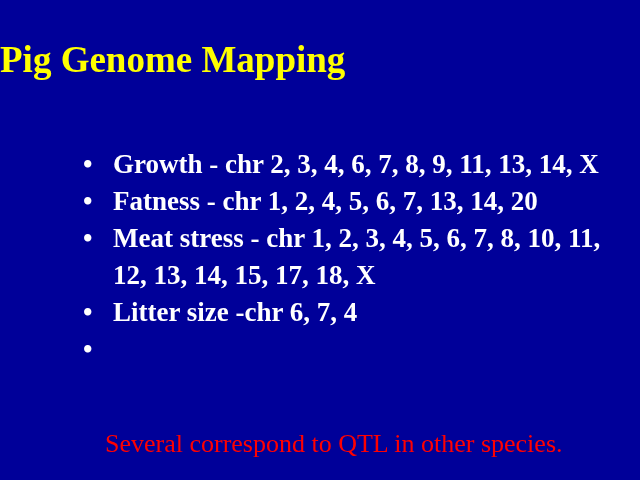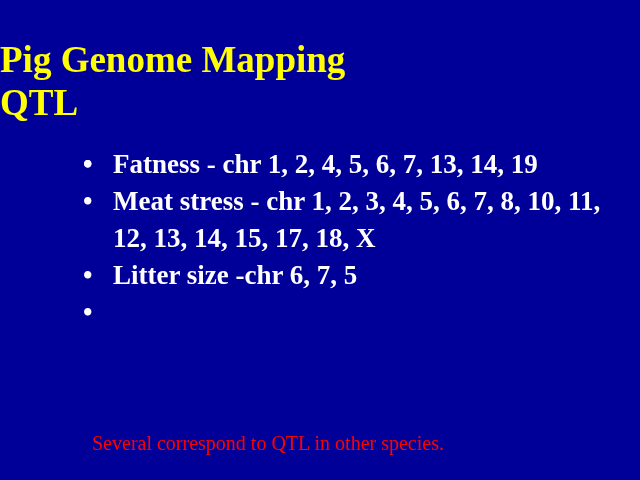--- a/index.html
+++ b/index.html
@@ -63,57 +63,57 @@
     font-size: 27px;
     line-height: 37px;
     text-align: left;
   }
   .bullet-text {
     display: block;
   }
   .footer-note {
     position: absolute;
     top: 428px;
-    left: 92px;
+    left: 105px;
     color: #FF0000;
     font-weight: normal;
-    font-size: 20px;
+    font-size: 26px;
     line-height: 31px;
     white-space: nowrap;
   }
 </style>
 </head>
 <body>
 
 <div class="slide">
 
   <div class="title-block">
     <span class="title-line">Pig Genome Mapping</span>
-    <span class="title-line">QTL</span>
   </div>
 
   <div class="body-block">
 
     <div class="bullet-row">
       <span class="bullet-mark">•</span>
+      <span class="bullet-text">Growth - chr 2, 3, 4, 6, 7, 8, 9, 11, 13, 14, X</span>
     </div>
 
     <div class="bullet-row">
       <span class="bullet-mark">•</span>
-      <span class="bullet-text">Fatness - chr 1, 2, 4, 5, 6, 7, 13, 14, 19</span>
+      <span class="bullet-text">Fatness - chr 1, 2, 4, 5, 6, 7, 13, 14, 20</span>
     </div>
 
     <div class="bullet-row">
       <span class="bullet-mark">•</span>
       <span class="bullet-text">Meat stress - chr 1, 2, 3, 4, 5, 6, 7, 8, 10, 11, 12, 13, 14, 15, 17, 18, X</span>
     </div>
 
     <div class="bullet-row">
       <span class="bullet-mark">•</span>
-      <span class="bullet-text">Litter size -chr 6, 7, 5</span>
+      <span class="bullet-text">Litter size -chr 6, 7, 4</span>
     </div>
 
     <div class="bullet-row">
       <span class="bullet-mark">•</span>
     </div>
 
   </div>
 
   <div class="footer-note">Several correspond to QTL in other species.</div>
 

